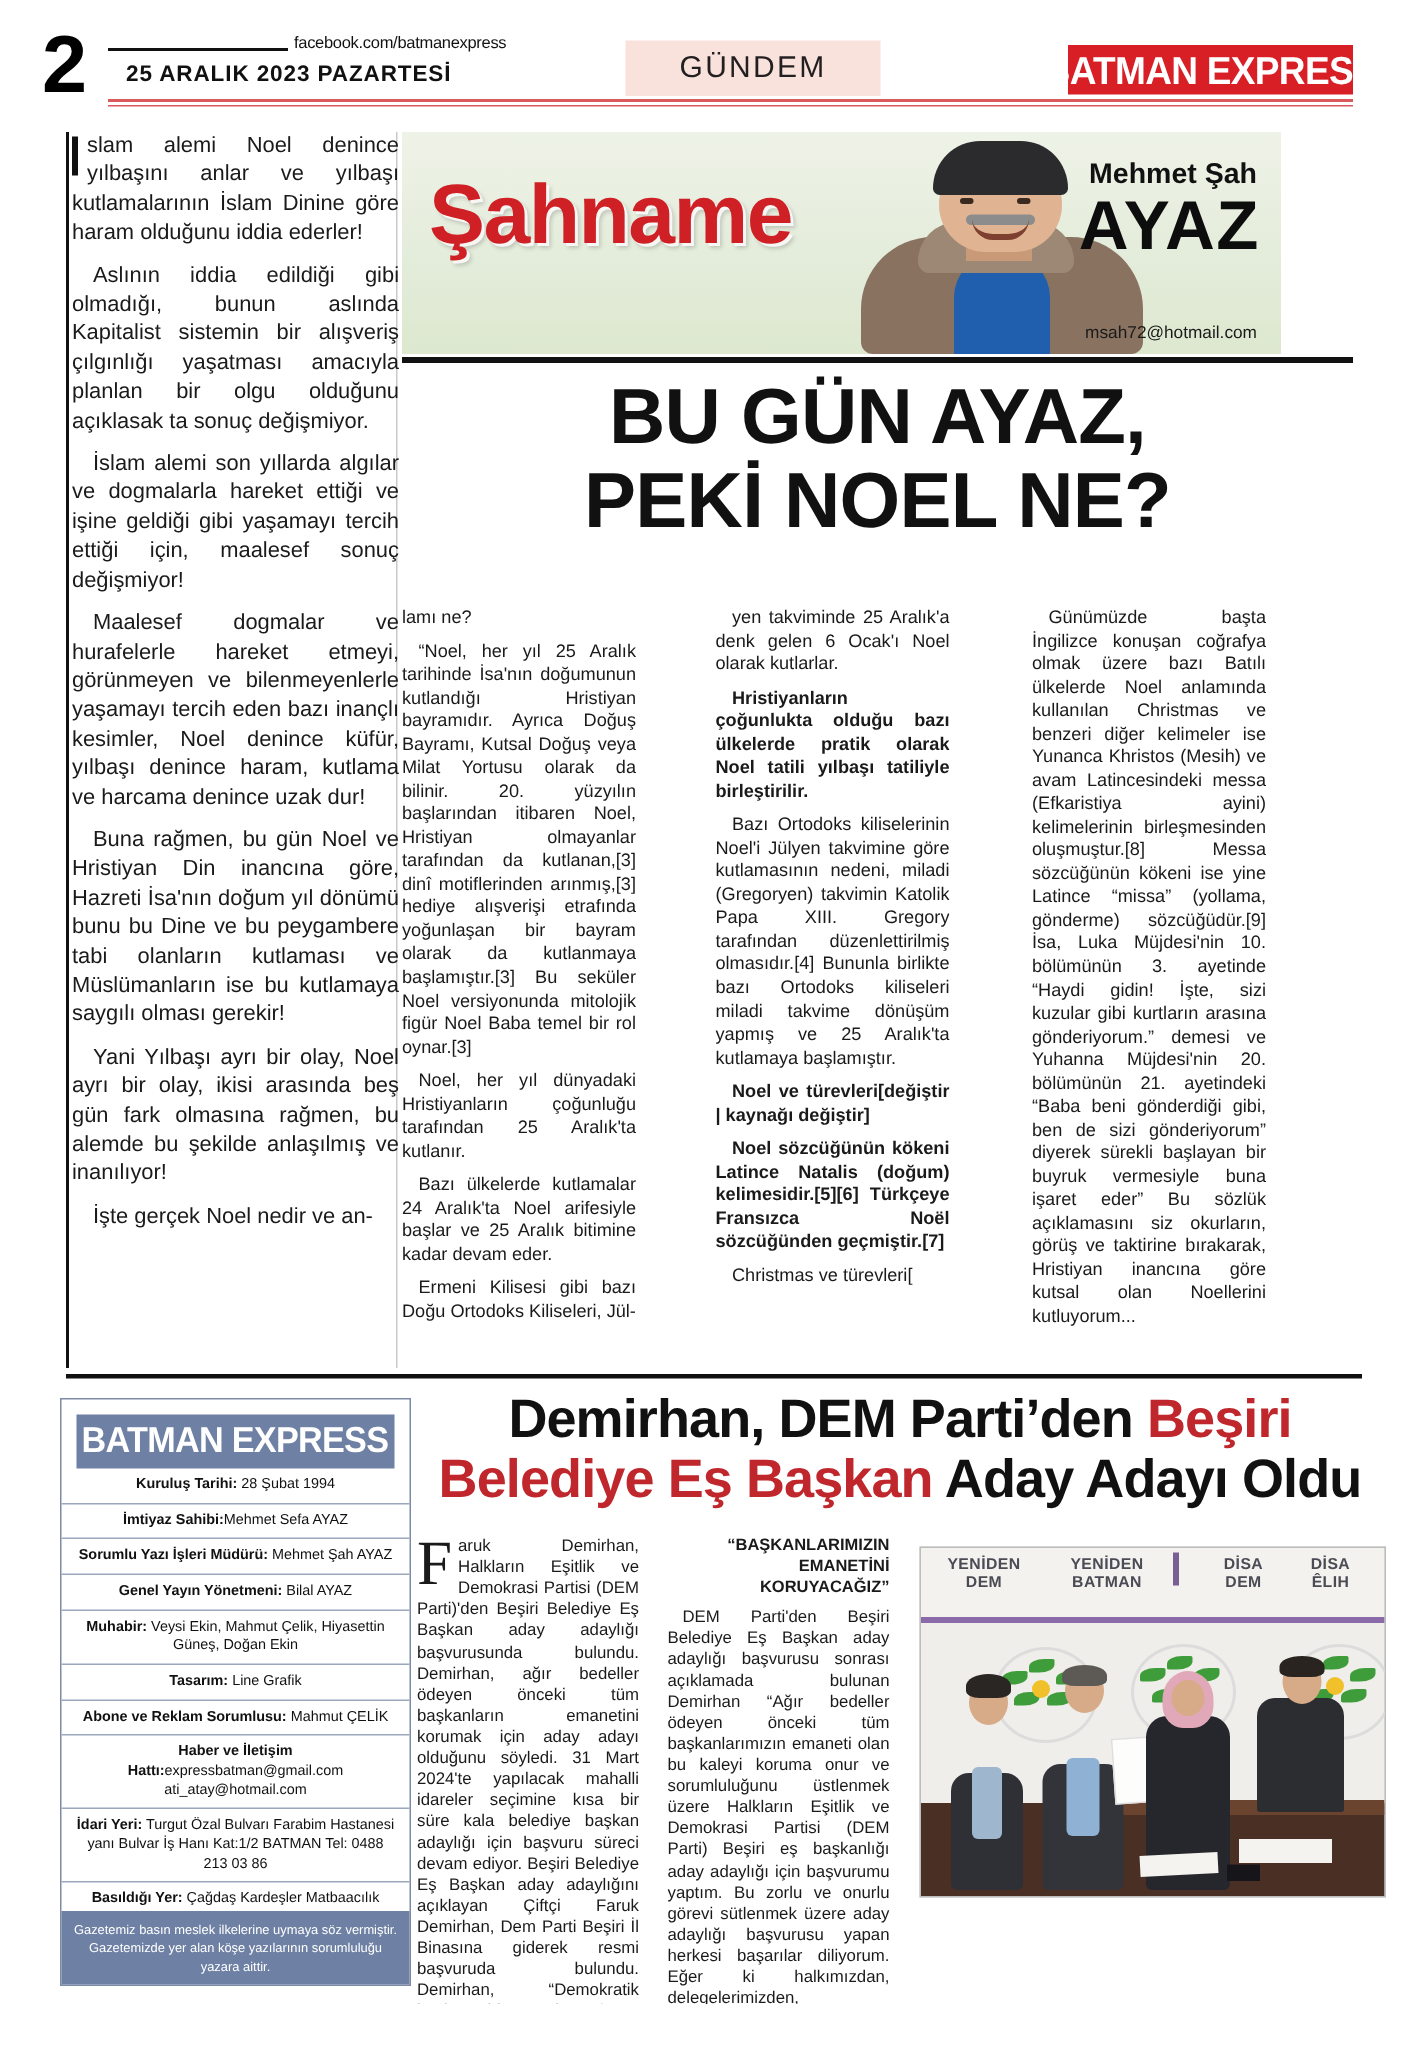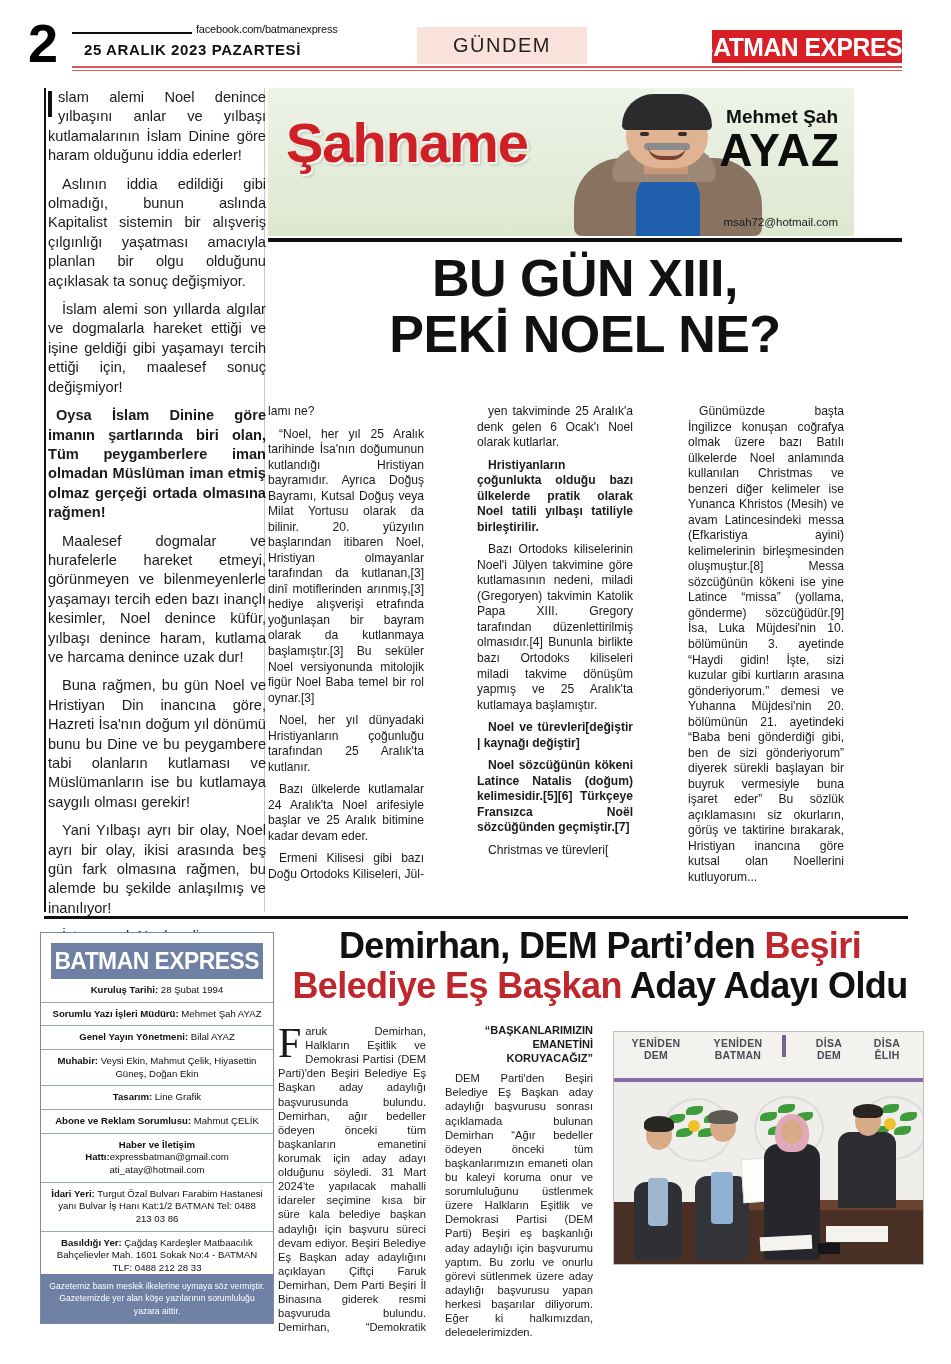--- a/index.html
+++ b/index.html
@@ -274,21 +274,20 @@
     <div class="hdr-rule-red2"></div>
   </div>
 
   <div class="col1-brace"></div>
   <div class="vline-left"></div>
 
   <div class="col1" id="lead-col">
       <p style="text-indent: 0px;"><span class="dropbar"></span>slam alemi Noel denince yılbaşını anlar ve yılbaşı kutlamalarının İslam Dinine göre haram olduğunu iddia ederler!</p>
       <p>Aslının iddia edildiği gibi olmadığı, bunun aslında Kapitalist sistemin bir alışveriş çılgınlığı yaşatması amacıyla planlan bir olgu olduğunu açıklasak ta sonuç değişmiyor.</p>
       <p>İslam alemi son yıllarda algılar ve dogmalarla hareket ettiği ve işine geldiği gibi yaşamayı tercih ettiği için, maalesef sonuç değişmiyor!</p>
-      <p class="b">Oysa İslam Dinine göre imanın şartlarında biri olan, Tüm peygamberlere iman olmadan Müslüman iman etmiş olmaz gerçeği ortada olmasına rağmen!</p>
       <p>Maalesef dogmalar ve hurafelerle hareket etmeyi, görünmeyen ve bilenmeyenlerle yaşamayı tercih eden bazı inançlı kesimler, Noel denince küfür, yılbaşı denince haram, kutlama ve harcama denince uzak dur!</p>
       <p>Buna rağmen, bu gün Noel ve Hristiyan Din inancına göre, Hazreti İsa'nın doğum yıl dönümü bunu bu Dine ve bu peygambere tabi olanların kutlaması ve Müslümanların ise bu kutlamaya saygılı olması gerekir!</p>
       <p>Yani Yılbaşı ayrı bir olay, Noel ayrı bir olay, ikisi arasında beş gün fark olmasına rağmen, bu alemde bu şekilde anlaşılmış ve inanılıyor!</p>
       <p>İşte gerçek Noel nedir ve an-</p>
     </div>
 
   <div class="banner">
     <div class="sahname">Şahname</div>
     <div class="photo">
       <div class="ph-jacket"></div>
@@ -301,21 +300,21 @@
       <div class="ph-smile"></div>
       <div class="ph-hat"></div>
     </div>
     <div class="byname">Mehmet Şah</div>
     <div class="bysur">AYAZ</div>
     <div class="mail">msah72@hotmail.com</div>
   </div>
   <div class="banner-underline"></div>
 
   <div class="bighead">
-    <div>BU GÜN XIII,</div>
+    <div>BU GÜN AYAZ,</div>
     <div>PEKİ NOEL NE?</div>
   </div>
 
   <div class="bodycols">
     <div class="bcol bcolw" id="bc0">
         <p class="noind">lamı ne?</p>
         <p>“Noel, her yıl 25 Aralık tarihinde İsa'nın doğumunun kutlandığı Hristiyan bayramıdır. Ayrıca Doğuş Bayramı, Kutsal Doğuş veya Milat Yortusu olarak da bilinir. 20. yüzyılın başlarından itibaren Noel, Hristiyan olmayanlar tarafından da kutlanan,[3] dinî motiflerinden arınmış,[3] hediye alışverişi etrafında yoğunlaşan bir bayram olarak da kutlanmaya başlamıştır.[3] Bu seküler Noel versiyonunda mitolojik figür Noel Baba temel bir rol oynar.[3]</p>
         <p>Noel, her yıl dünyadaki Hristiyanların çoğunluğu tarafından 25 Aralık'ta kutlanır.</p>
         <p>Bazı ülkelerde kutlamalar 24 Aralık'ta Noel arifesiyle başlar ve 25 Aralık bitimine kadar devam eder.</p>
         <p>Ermeni Kilisesi gibi bazı Doğu Ortodoks Kiliseleri, Jül-</p>
@@ -334,20 +333,21 @@
   </div>
 
   <div class="hr-thick"></div>
 
   <div class="imprint">
     <div class="imp-logo">
       <span><span>BATMAN</span> <span>EXPRESS</span></span>
     </div>
     <div id="imp-rows">
         <div class="imp-row"><b>Kuruluş Tarihi:</b><span> 28 Şubat 1994</span></div>
+        <div class="imp-row"><b>İmtiyaz Sahibi:</b><span>Mehmet Sefa AYAZ</span></div>
         <div class="imp-row"><b>Sorumlu Yazı İşleri Müdürü:</b><span> Mehmet Şah AYAZ</span></div>
         <div class="imp-row"><b>Genel Yayın Yönetmeni:</b><span> Bilal AYAZ</span></div>
         <div class="imp-row"><b>Muhabir:</b><span> Veysi Ekin, Mahmut Çelik, Hiyasettin Güneş, Doğan Ekin</span></div>
         <div class="imp-row"><b>Tasarım:</b><span> Line Grafik</span></div>
         <div class="imp-row"><b>Abone ve Reklam Sorumlusu:</b><span> Mahmut ÇELİK</span></div>
         <div class="imp-row"><b>Haber ve İletişim Hattı:</b><span>expressbatman@gmail.com</span><br><span>ati_atay@hotmail.com</span></div>
         <div class="imp-row"><b>İdari Yeri:</b><span> Turgut Özal Bulvarı Farabim Hastanesi yanı Bulvar İş Hanı Kat:1/2 BATMAN Tel: 0488 213 03 86</span></div>
         <div class="imp-row"><b>Basıldığı Yer:</b><span> Çağdaş Kardeşler Matbaacılık Bahçelievler Mah. 1601 Sokak No:4  -  BATMAN TLF: 0488 212 28 33</span></div>
         <div class="imp-row"><span>Yerel Süreli Yayın</span></div>
       </div>

